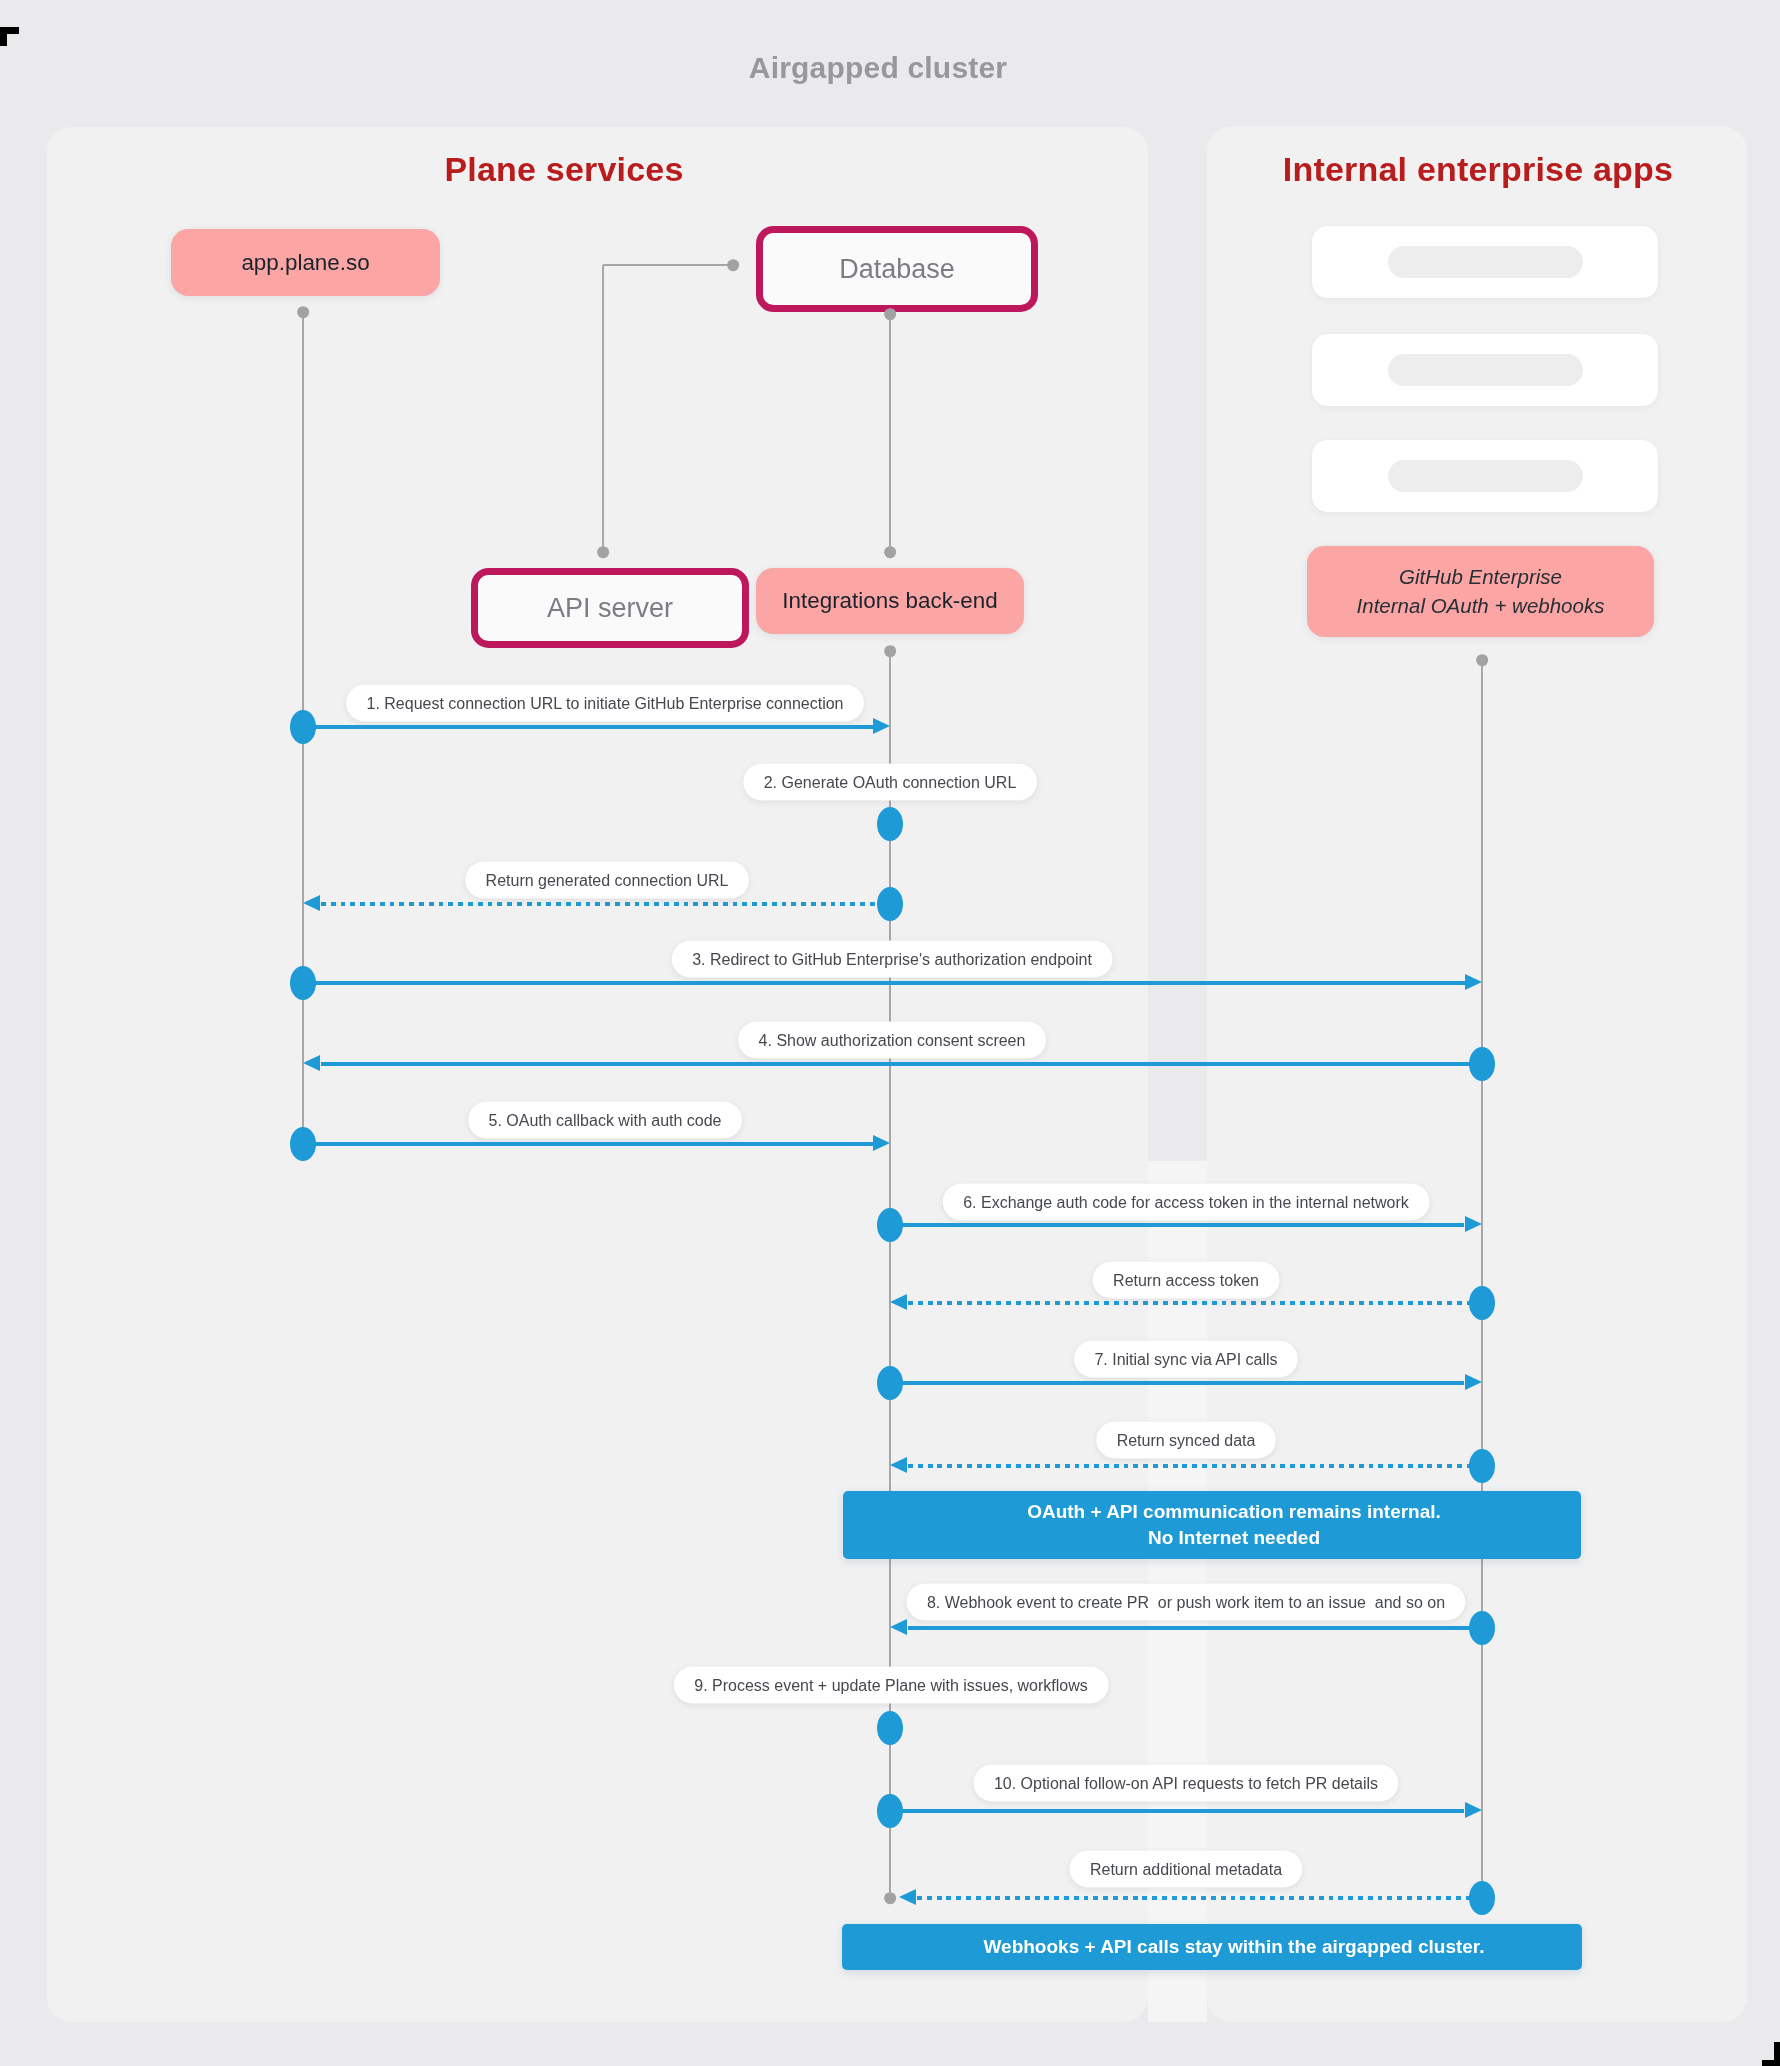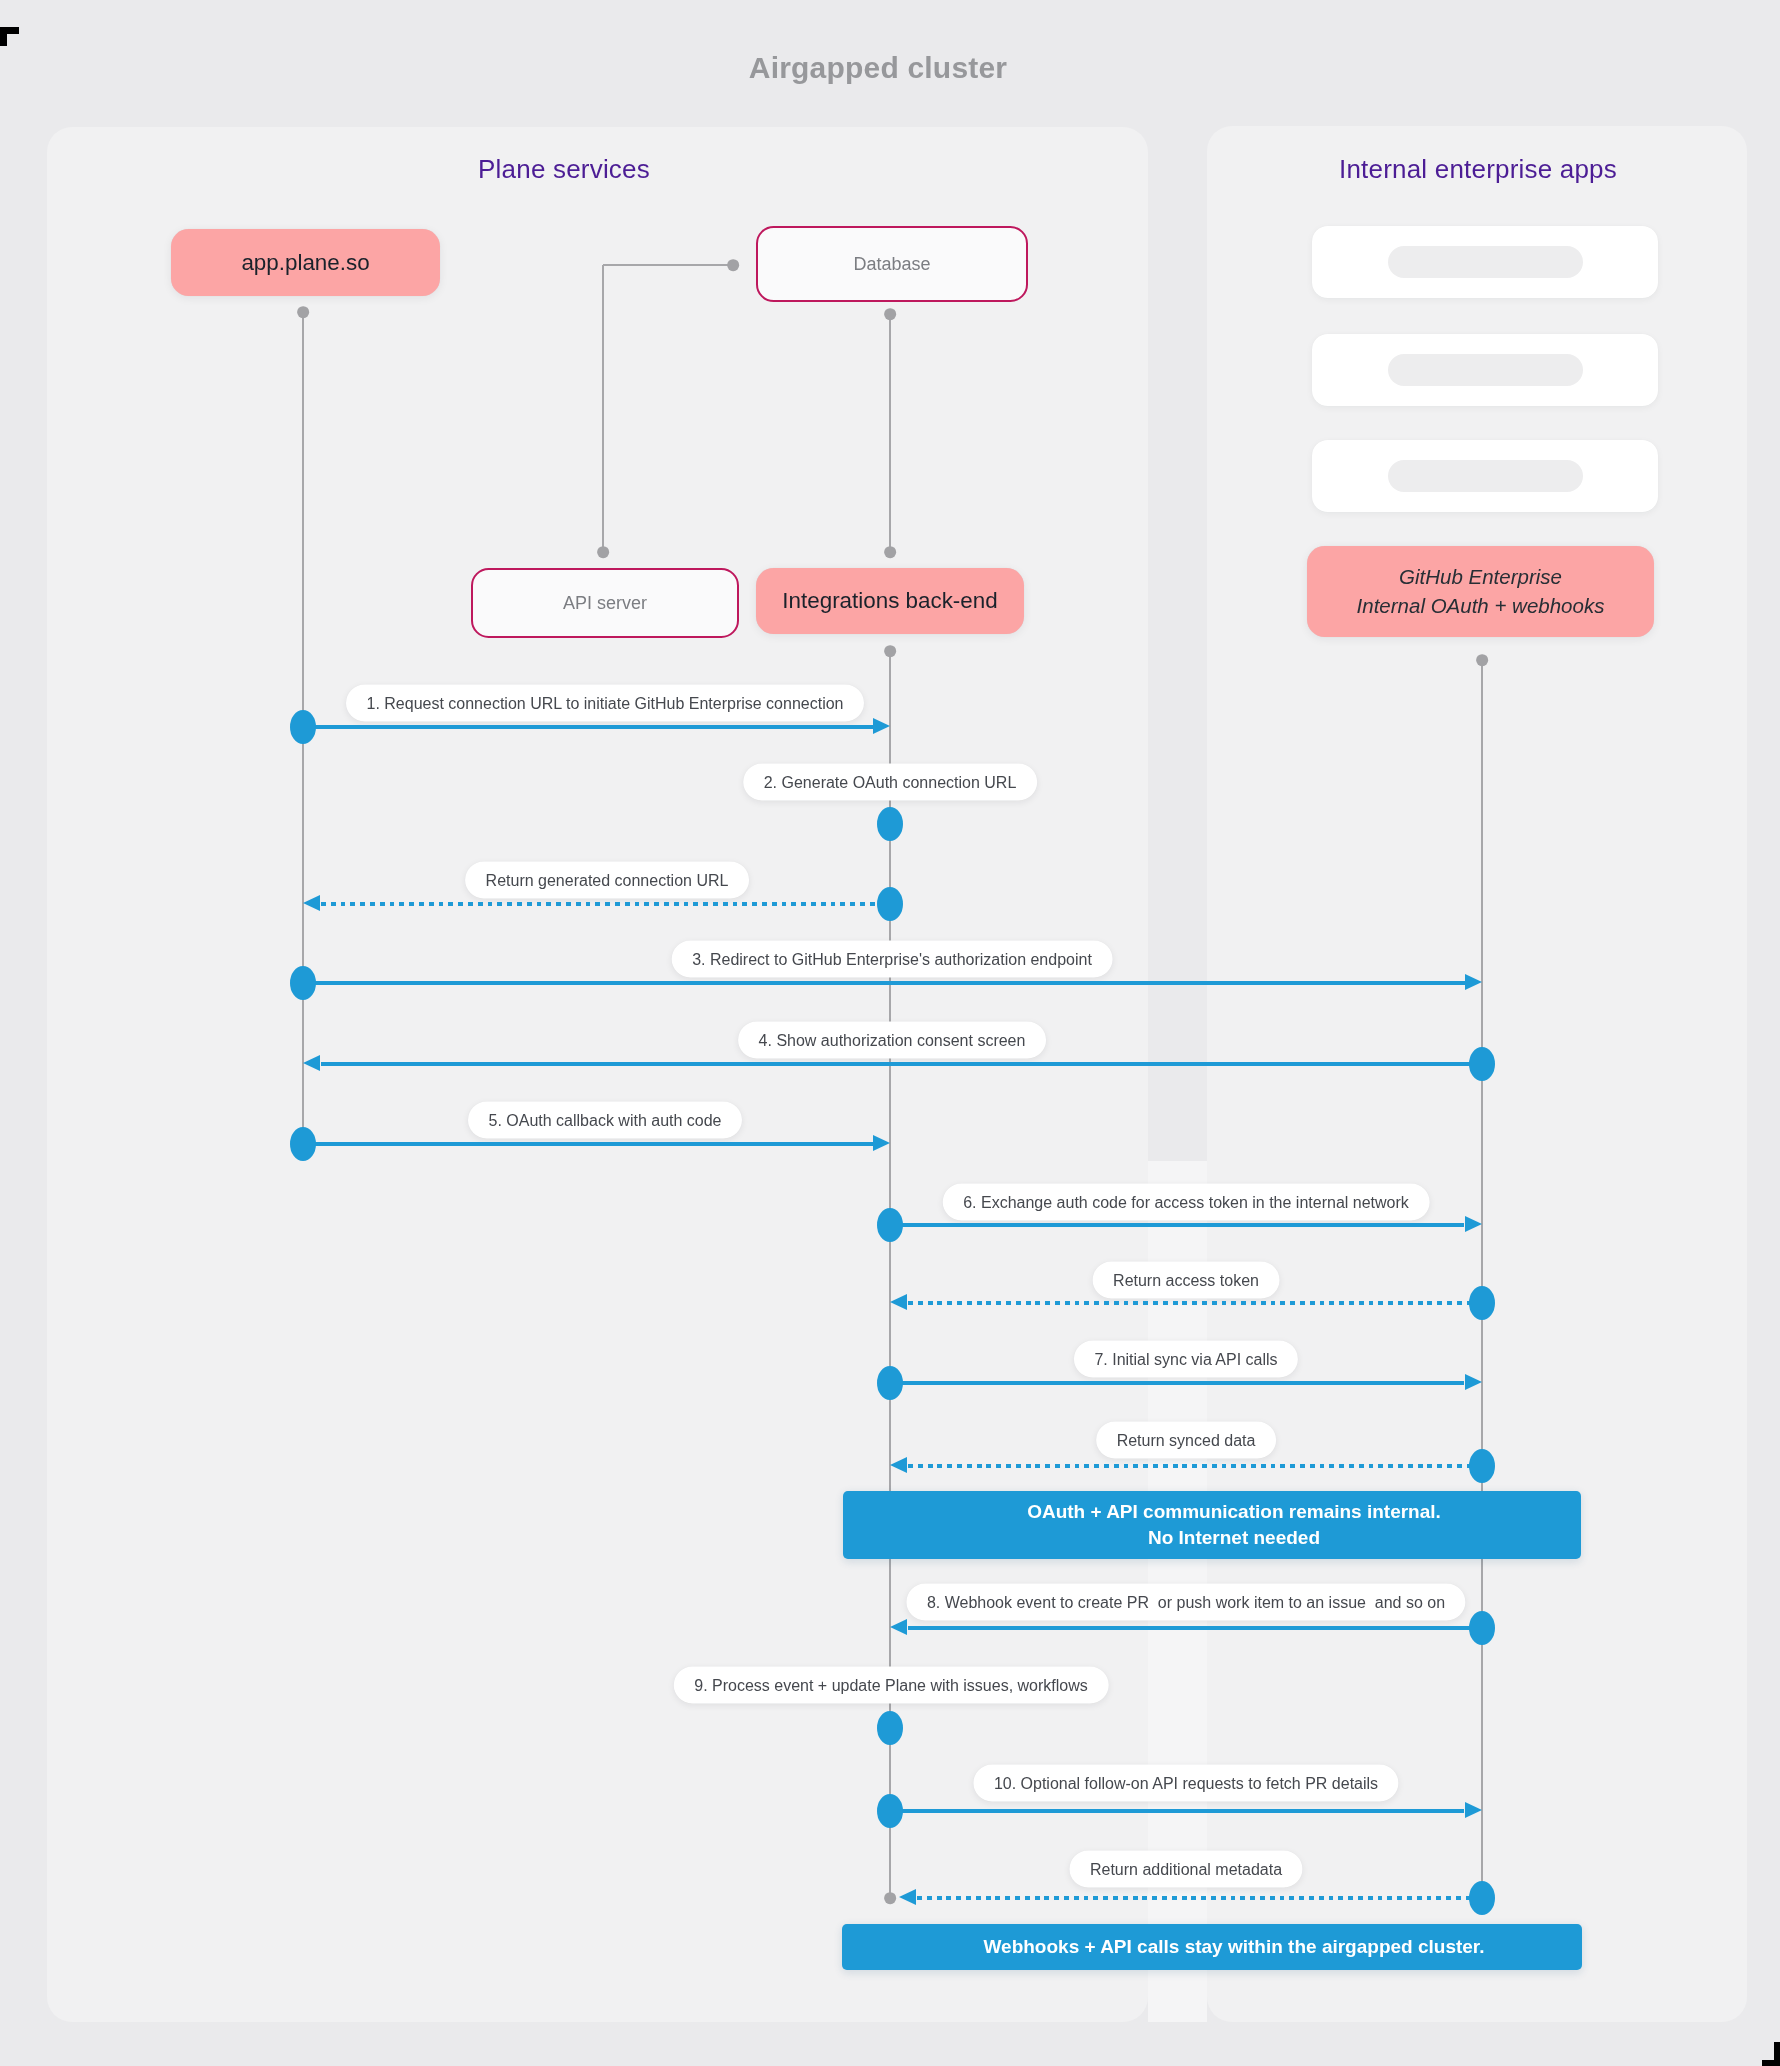--- a/index.html
+++ b/index.html
@@ -21,38 +21,38 @@
   }
   .page-title{
     position:absolute;
     transform:translate(-50%,-50%);
     font-size:30px;font-weight:600;color:#97989b;
     white-space:nowrap;letter-spacing:0.2px;
   }
   .panel-title{
     position:absolute;
     transform:translate(-50%,-50%);
-    font-size:26px;font-weight:400;color:#4c1d95;
+    font-size:34px;font-weight:700;color:#b91c1c;
     white-space:nowrap;letter-spacing:0.2px;
   }
   .node{
     position:absolute;
     display:flex;align-items:center;justify-content:center;
     border-radius:17.6px;text-align:center;
     white-space:nowrap;
   }
   .node.white{
     background:#fca5a5;
     box-shadow:0 2px 9.8px rgba(25,30,40,.07), 0 0 1px rgba(25,30,40,.08);
     color:#1a222b;font-size:22.4px;font-weight:500;
   }
   .node.faint{
     background:#fafafb;
-    border:2px solid #be185d;
-    color:#7b7d82;font-size:18px;font-weight:400;
+    border:7px solid #be185d;
+    color:#7b7d82;font-size:27px;font-weight:400;
   }
   .node.two-line{flex-direction:column;line-height:1.38;font-size:20.5px;color:#272e35;}
   .placeholder-box{
     position:absolute;
     background:#ffffff;border-radius:15.6px;
     box-shadow:0 2px 7.8px rgba(25,30,40,.05), 0 0 1px rgba(25,30,40,.06);
     display:flex;align-items:center;justify-content:center;
   }
   .placeholder-pill{
     width:195px;height:32px;border-radius:16.6px;background:#ededee;

